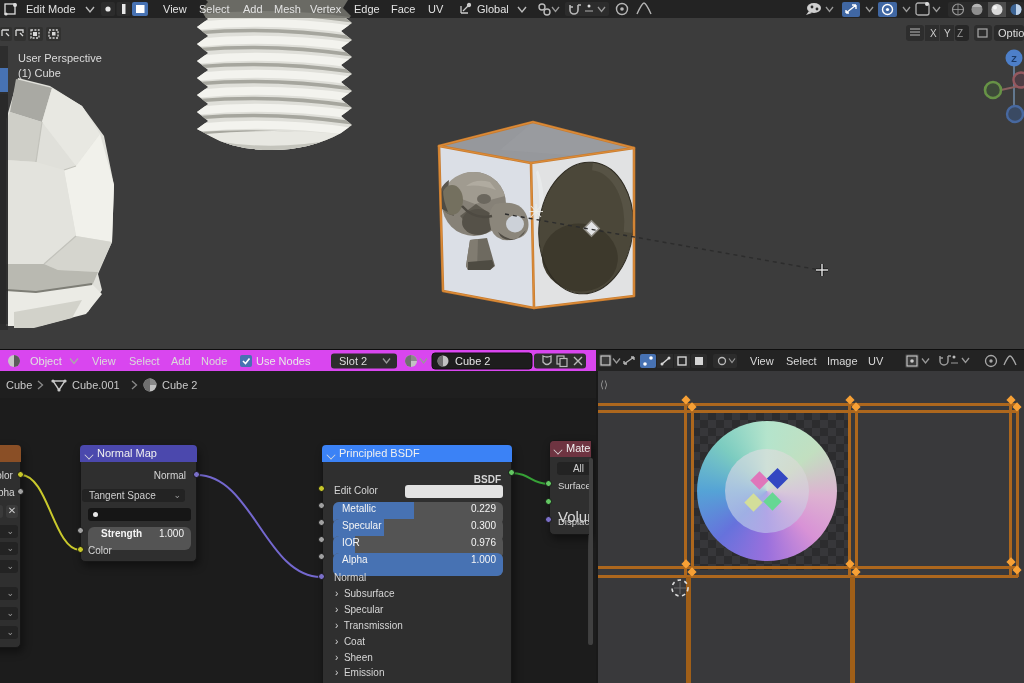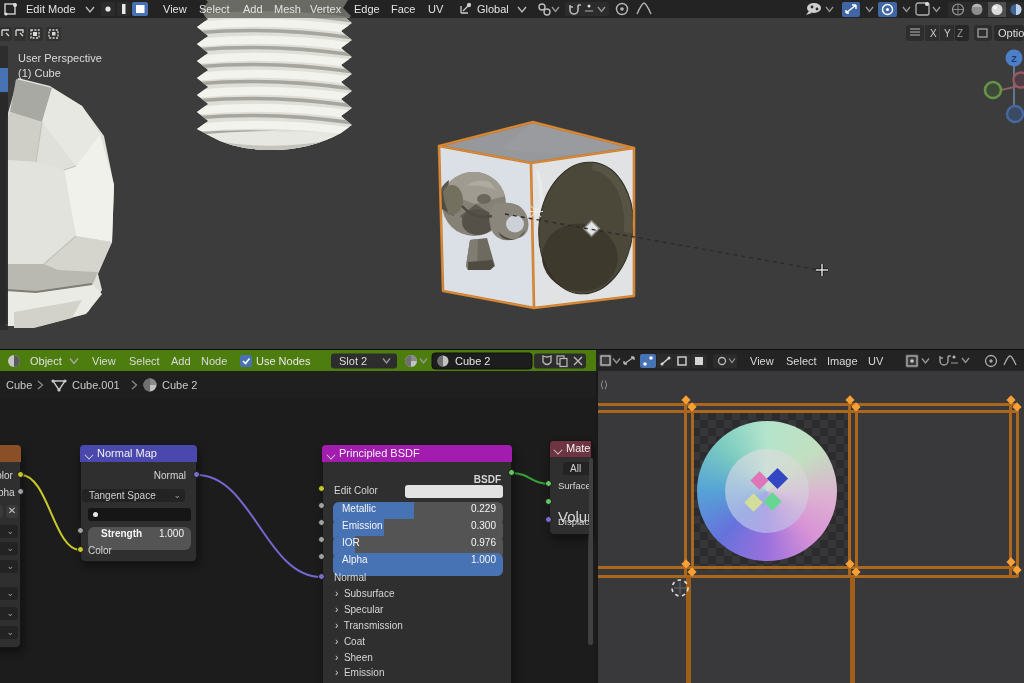--- a/index.html
+++ b/index.html
@@ -253,21 +253,21 @@
     <rect x="988" y="2" width="18" height="15" fill="#4e4e4e"></rect>
     <circle cx="997" cy="9.5" r="5.5" fill="#d9d9d9"></circle>
     <circle cx="995" cy="7.5" r="2" fill="#f5f5f5"></circle>
     <circle cx="1016" cy="9.5" r="5.5" fill="#3d6596"></circle>
     <path d="M1016,4 a5.5,5.5 0 0 1 0,11z" fill="#bdd2ea"></path>
   </g>
 </svg>
 
 <div id="shader" class="abs" style="left:0;top:349px;width:596px;height:334px;background:#1c1c1c;overflow:hidden;">
 
-  <div class="abs" style="left:0;top:0;width:596px;height:22px;background:#4d7c0f;border-top:1px solid #0e0e0e;">
+  <div class="abs" style="left:0;top:0;width:596px;height:22px;background:#d946ef;border-top:1px solid #0e0e0e;">
     <svg class="abs" style="left:0;top:0" width="596" height="22">
       <circle cx="14" cy="11" r="6" fill="#c7c7c7"></circle>
           <path d="M14,5 a6,6 0 0 1 0,12z" fill="#5a5a5a"></path>
       <text x="30" y="15" font-size="11" fill="#e0e0e0" font-family="Liberation Sans">Object</text>
       <path d="M70,8.5 l4,5 l4,-5" stroke="#aaa" stroke-width="1.3" fill="none"></path>
       <text x="92" y="15" font-size="11" fill="#dadada" font-family="Liberation Sans">View</text>
       <text x="129" y="15" font-size="11" fill="#dadada" font-family="Liberation Sans">Select</text>
       <text x="171" y="15" font-size="11" fill="#dadada" font-family="Liberation Sans">Add</text>
       <text x="201" y="15" font-size="11" fill="#dadada" font-family="Liberation Sans">Node</text>
       <rect x="240" y="5" width="12" height="12" rx="2" fill="#4772b3"></rect>
@@ -359,32 +359,32 @@
             <b style="left:13px;font-weight:bold;">Strength</b>
             <s>1.000</s>
           </div>
       <div class="lbl" style="left:7px;top:99px;">Color</div>
     </div>
     <div class="dot" style="left:193px;top:73px;background:#7a6fc8;"></div>
     <div class="dot" style="left:76.5px;top:129px;background:#a1a1a1;"></div>
     <div class="dot" style="left:76.5px;top:148px;background:#c7c729;"></div>
 
     <div class="node" style="left:322px;top:47px;width:190px;height:245px;border-radius:5px 5px 0 0;">
-      <div class="nhead" style="background:#a21caf;">Principled BSDF</div>
+      <div class="nhead" style="background:#3b82f6;">Principled BSDF</div>
       <div class="lbl" style="right:10px;top:28px;font-weight:bold;">BSDF</div>
       <div class="lbl" style="left:11px;top:39px;">Edit Color</div>
       <div class="wdg" style="left:82px;top:39px;width:98px;background:#e2e2e2;"></div>
       <div class="sld" style="left:10px;top:56px;width:170px;">
             <i style="width:81px;"></i>
             <b>Metallic</b>
             <s>0.229</s>
           </div>
       <div class="sld" style="left:10px;top:73px;width:170px;">
             <i style="width:51px;"></i>
-            <b>Emission</b>
+            <b>Specular</b>
             <s>0.300</s>
           </div>
       <div class="sld" style="left:10px;top:90px;width:170px;">
             <i style="width:22px;"></i>
             <b>IOR</b>
             <s>0.976</s>
           </div>
       <div class="sld" style="left:10px;top:107px;width:170px;">
             <i style="width:170px;"></i>
             <b>Alpha</b>
@@ -401,21 +401,21 @@
     <div class="dot" style="left:508px;top:71px;background:#63c763;"></div>
     <div class="dot" style="left:318px;top:87px;background:#c7c729;"></div>
     <div class="dot" style="left:318px;top:104px;background:#a1a1a1;"></div>
     <div class="dot" style="left:318px;top:121px;background:#a1a1a1;"></div>
     <div class="dot" style="left:318px;top:138px;background:#a1a1a1;"></div>
     <div class="dot" style="left:318px;top:155px;background:#a1a1a1;"></div>
     <div class="dot" style="left:318px;top:175px;background:#7a6fc8;"></div>
 
     <div class="node" style="left:549px;top:42px;width:43px;height:95px;overflow:hidden;border-radius:5px 0 0 5px;">
       <div class="nhead" style="background:#6e3441;border-radius:4px 0 0 0;">Materi</div>
-      <div class="wdg" style="left:13px;top:21px;width:36px;">All</div>
+      <div class="wdg" style="left:7px;top:21px;width:36px;text-align:center;">All</div>
       <div class="lbl" style="left:8px;top:39px;font-size:9.5px;">Surface</div>
       <div class="lbl" style="left:8px;top:67px;font-size:15px;">Volume</div>
       <div class="lbl" style="left:8px;top:75px;font-size:9.5px;">Displacem</div>
     </div>
     <div class="dot" style="left:545px;top:82px;background:#63c763;"></div>
     <div class="dot" style="left:545px;top:100px;background:#63c763;"></div>
     <div class="dot" style="left:545px;top:118px;background:#7a6fc8;"></div>
     <div class="abs" style="left:589px;top:60px;width:4px;height:187px;border-radius:2px;background:#404040;"></div>
   </div>
 </div>

